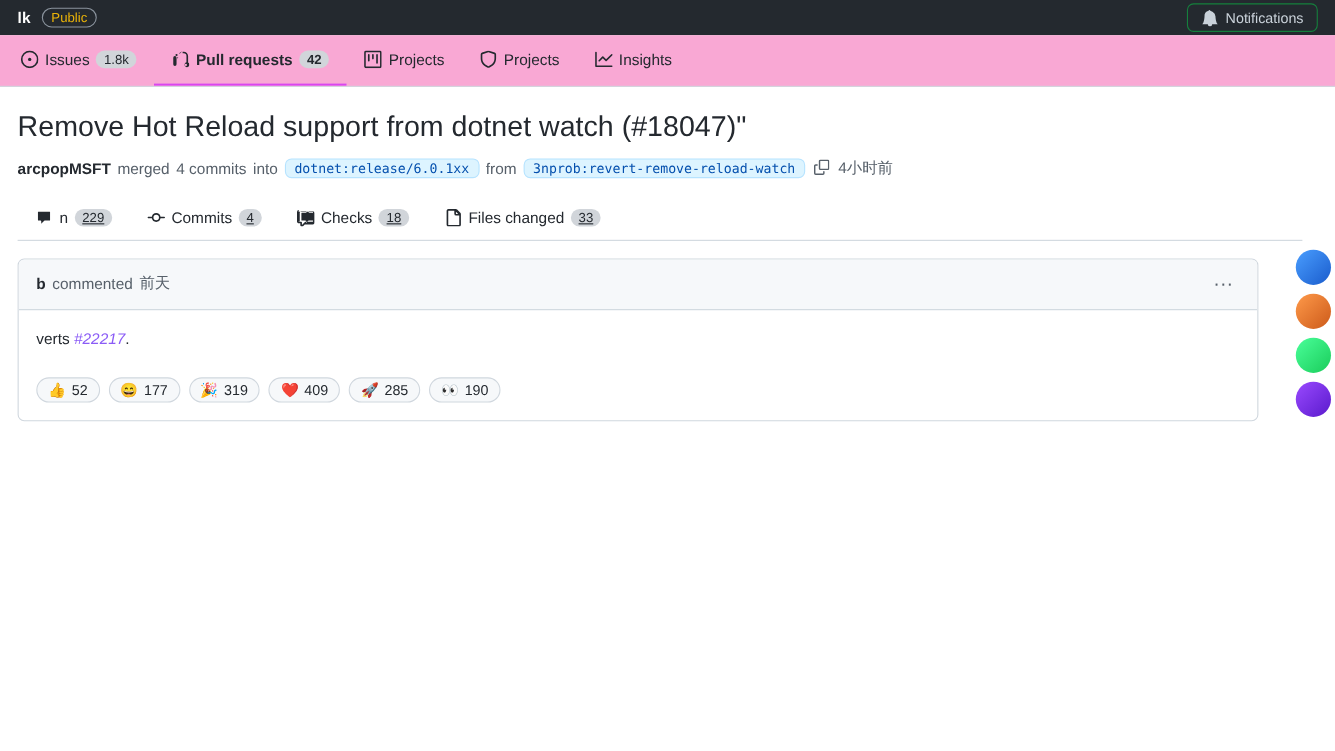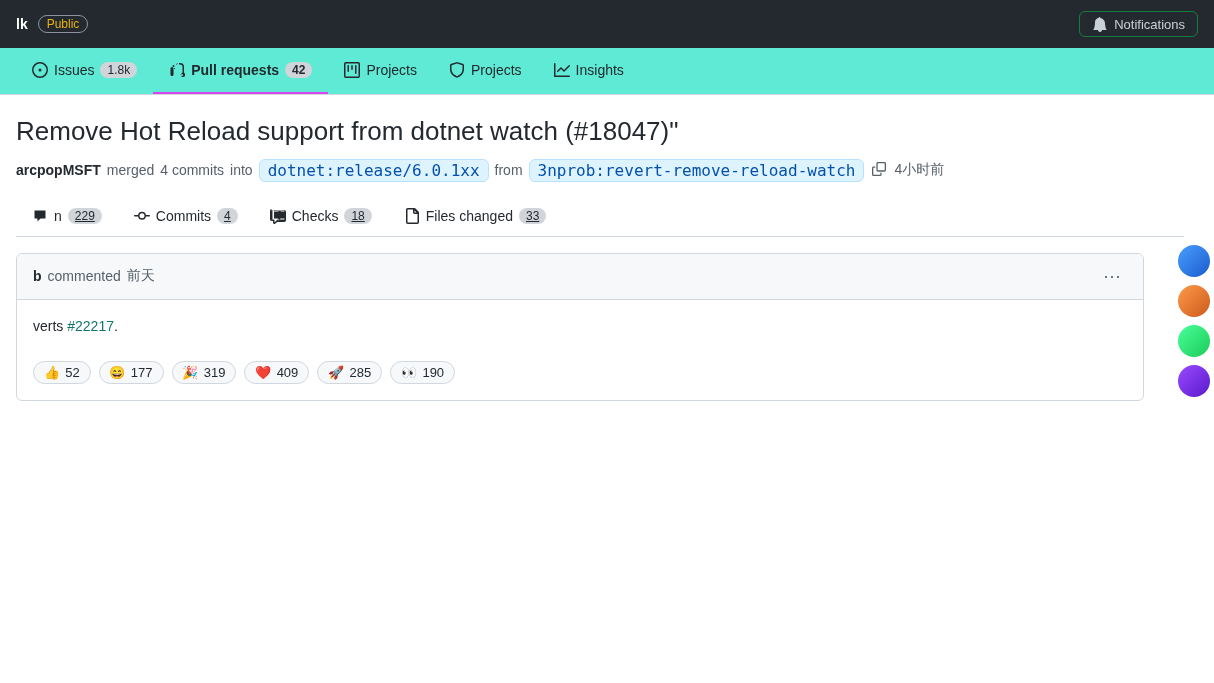--- a/index.html
+++ b/index.html
@@ -10,21 +10,21 @@
       color: #24292f;
     }
 
     
     .top-bar {
       display: flex;
       align-items: center;
       justify-content: space-between;
       padding: 12px 16px;
       background: #24292f;
-      height: 48px;
+      height: 32px;
     }
     .top-bar-left {
       display: flex;
       align-items: center;
       gap: 10px;
     }
     .repo-name {
       color: #ffffff;
       font-size: 14px;
       font-weight: 600;
@@ -48,22 +48,22 @@
       padding: 4px 12px;
       cursor: pointer;
       font-size: 13px;
     }
 
     
     .repo-nav {
       display: flex;
       align-items: center;
       border-bottom: 1px solid #d0d7de;
-      padding: 0 16px;
-      background: #5eead4;
+      padding: 0 3px;
+      background: #f9a8d4;
       overflow-x: auto;
     }
     .nav-item {
       display: flex;
       align-items: center;
       gap: 6px;
       padding: 14px 16px;
       color: #24292f;
       font-size: 14px;
       cursor: pointer;
@@ -111,21 +111,21 @@
       font-size: 14px;
       color: #57606a;
       margin-bottom: 16px;
     }
     .branch-tag {
       background: #ddf4ff;
       border: 1px solid #b6e3ff;
       border-radius: 6px;
       padding: 1px 8px;
       font-family: ui-monospace, SFMono-Regular, SF Mono, Menlo, Consolas, monospace;
-      font-size: 16px;
+      font-size: 12px;
       color: #0550ae;
     }
     .copy-icon-btn {
       background: transparent;
       border: none;
       cursor: pointer;
       color: #57606a;
       padding: 2px;
     }
 
@@ -196,22 +196,23 @@
       font-size: 18px;
       padding: 2px 6px;
     }
     .comment-body {
       padding: 16px;
       font-size: 14px;
       color: #24292f;
       line-height: 1.5;
     }
     .comment-link {
-      color: #0f766e;
+      color: #8b5cf6;
       text-decoration: none;
+      font-style: italic;
     }
     .reactions {
       display: flex;
       flex-wrap: wrap;
       gap: 8px;
       padding: 8px 16px 16px;
     }
     .reaction-pill {
       display: flex;
       align-items: center;

